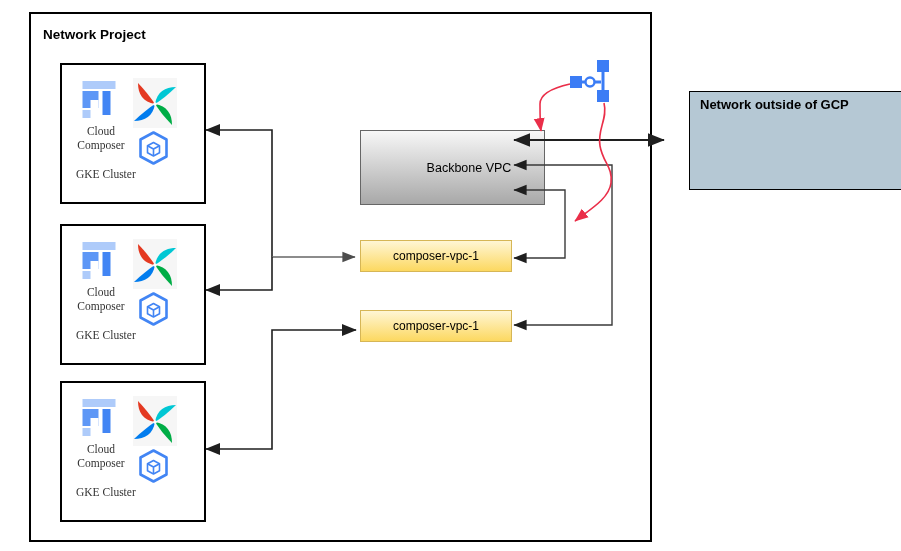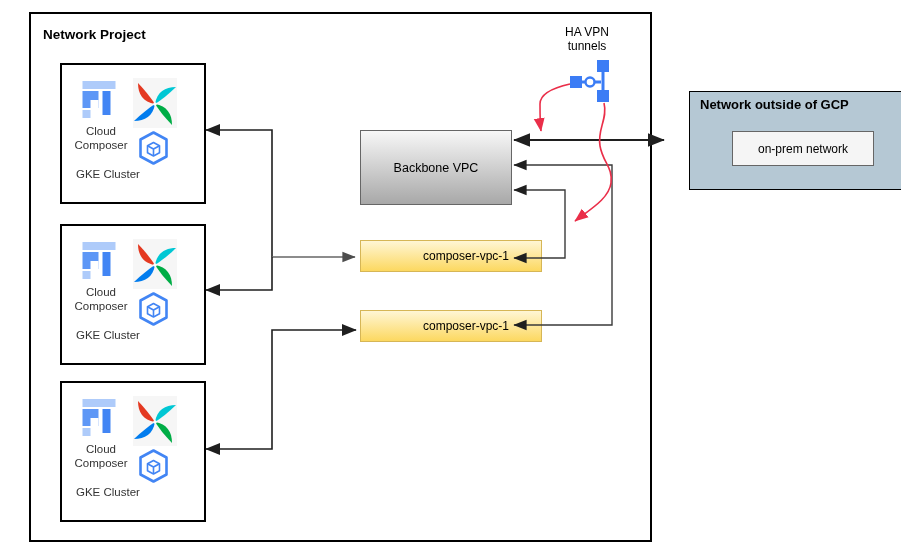--- a/index.html
+++ b/index.html
@@ -5,36 +5,36 @@
   html,body{margin:0;padding:0;background:#fff;}
   .canvas{
     position:relative;width:901px;height:551px;background:#ffffff;
     font-family:"Liberation Sans",sans-serif;overflow:hidden;
   }
   .abs{position:absolute;}
   
   .sp-box{left:29px;top:12px;width:619px;height:526px;border:2px solid #000;background:#fff;}
   .sp-title{left:43px;top:27px;font-size:13.5px;font-weight:bold;color:#000;white-space:nowrap;}
   
-  .cluster{width:142px;height:137px;border:2px solid #000;background:#fff;}
+  .cluster{width:142px;height:137px;border:2px solid #000;background:#fff;font-family:Liberation Serif, serif;}
   .cluster .composer-ic{position:absolute;left:19px;top:16px;width:36px;height:40px;}
   .cluster .pinwheel{position:absolute;left:71px;top:13px;width:44px;height:50px;background:#f6f6f6;}
   .cluster .gke-ic{position:absolute;left:76px;top:66px;width:31px;height:34px;}
   .cluster .composer-lbl{position:absolute;left:1px;top:59px;width:76px;text-align:center;
     font-size:11.5px;line-height:14px;color:#333;}
   .cluster .composer-lbl span{display:block;}
   .cluster .gke-lbl{position:absolute;left:14px;top:103px;width:162px;
     font-size:11.5px;color:#333;white-space:nowrap;}
   
   .backbone{left:360px;top:130px;width:150px;height:73px;border:1px solid #666;
     background:linear-gradient(180deg,#f7f7f7 0%,#a8a8a8 100%);
-    display:flex;align-items:center;justify-content:center;font-size:12.5px;color:#000;}
+    display:flex;align-items:center;justify-content:center;font-size:12.5px;color:#000;padding-left:33px;}
   .vpc{width:150px;height:30px;border:1px solid #d6b656;
     background:linear-gradient(180deg,#fff6d5 0%,#fcd860 100%);
-    display:flex;align-items:center;justify-content:center;font-size:12px;color:#000;padding-left:30px;}
+    display:flex;align-items:center;justify-content:center;font-size:12px;color:#000;}
   .vpc1{left:360px;top:240px;}
   .vpc2{left:360px;top:310px;}
   
   .net-out{left:668px;top:91px;width:229px;height:97px;background:#b5c8d4;border:1px solid #000000;margin-left:21px;}
   .net-out-title{position:absolute;left:10px;top:5px;font-size:13px;font-weight:bold;color:#000;white-space:nowrap;}
   .onprem{position:absolute;left:42px;top:39px;width:140px;height:33px;background:#f5f5f5;border:1px solid #666;
     display:flex;align-items:center;justify-content:center;font-size:12px;color:#000;}
   
   .havpn-lbl{left:545px;top:25px;width:84px;text-align:center;font-size:12px;line-height:14px;color:#000;}
   .havpn-lbl span{display:block;}
@@ -136,29 +136,22 @@
 
   <div class="abs vpc vpc1">
     <span>composer-vpc-1</span>
   </div>
   <div class="abs vpc vpc2">
     <span>composer-vpc-1</span>
   </div>
 
   <div class="abs net-out">
     <div class="net-out-title">Network outside of GCP</div>
-    <div class="onprem">
-      <span>on-prem network</span>
-    </div>
   </div>
 
-  <div class="abs havpn-lbl">
-    <span>HA VPN</span>
-    <span>tunnels</span>
-  </div>
 
   <svg class="edges" viewBox="0 0 901 551">
     <defs>
       <marker id="arrB" viewBox="0 0 10 10" refX="9" refY="5" markerWidth="10" markerHeight="10" orient="auto-start-reverse">
         <path d="M0,1.2 L9.5,5 L0,8.8 Z" fill="#1f1f1f"></path>
       </marker>
       <marker id="arrG" viewBox="0 0 10 10" refX="9" refY="5" markerWidth="10" markerHeight="10" orient="auto-start-reverse">
         <path d="M0,1.2 L9.5,5 L0,8.8 Z" fill="#4d4d4d"></path>
       </marker>
       <marker id="arrR" viewBox="0 0 10 10" refX="9" refY="5" markerWidth="9" markerHeight="9" orient="auto-start-reverse">

